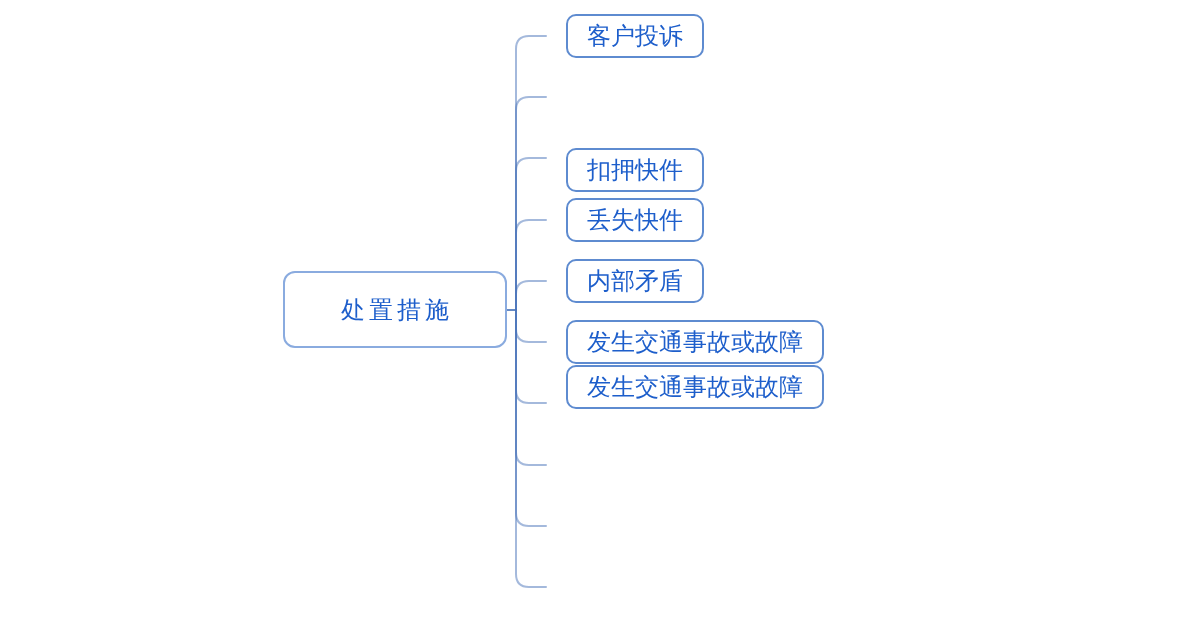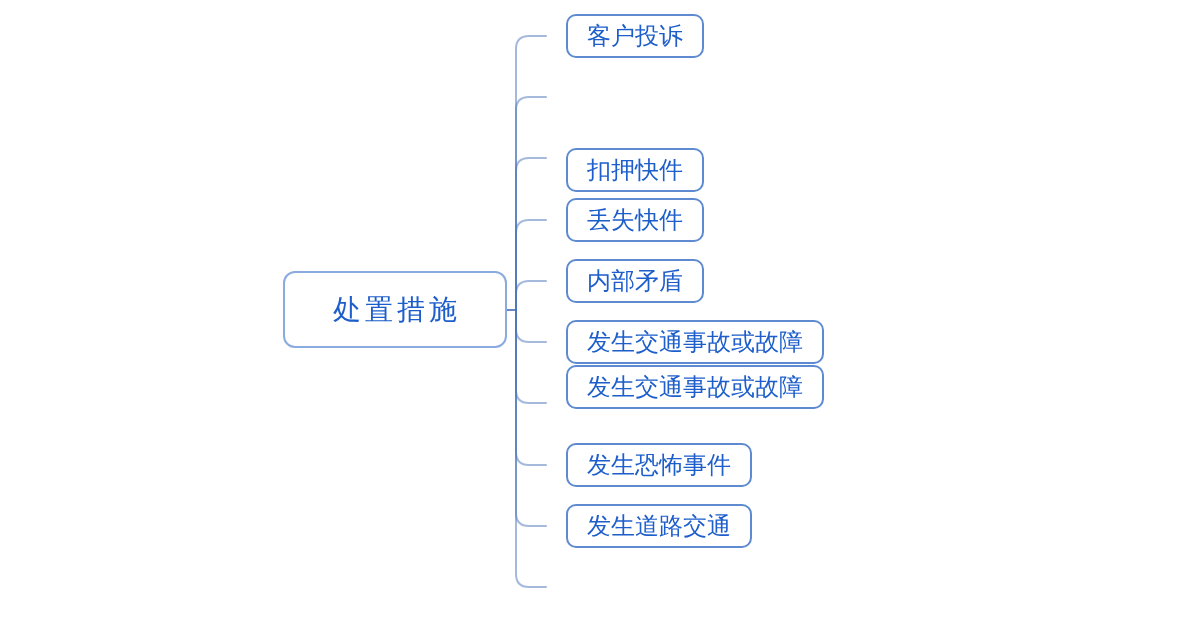--- a/index.html
+++ b/index.html
@@ -38,21 +38,21 @@
     white-space:nowrap;
     cursor:default;
   }
   .root-node{
     left:283px;
     top:271px;
     width:224px;
     height:77px;
     border:2px solid var(--root-border);
     border-radius:12px;
-    font-size:28px;
+    font-size:24px;
     letter-spacing:4px;
     padding-left:4px; 
   }
   .child-node{
     left:546px;
     height:44px;
     border:2px solid var(--child-border);
     border-radius:10px;
     font-size:24px;
     padding:0 19px;
@@ -93,20 +93,14 @@
   </div>
   <div class="node child-node" style="top: 259px;">
     <span>内部矛盾</span>
   </div>
   <div class="node child-node" style="top: 320px;">
     <span>发生交通事故或故障</span>
   </div>
   <div class="node child-node" style="top: 365px;">
     <span>发生交通事故或故障</span>
   </div>
-  <div class="node child-node" style="top: 443px;">
-    <span>发生恐怖事件</span>
-  </div>
-  <div class="node child-node" style="top: 504px;">
-    <span>发生道路交通</span>
-  </div>
 
 </div>
 
 </body></html>

